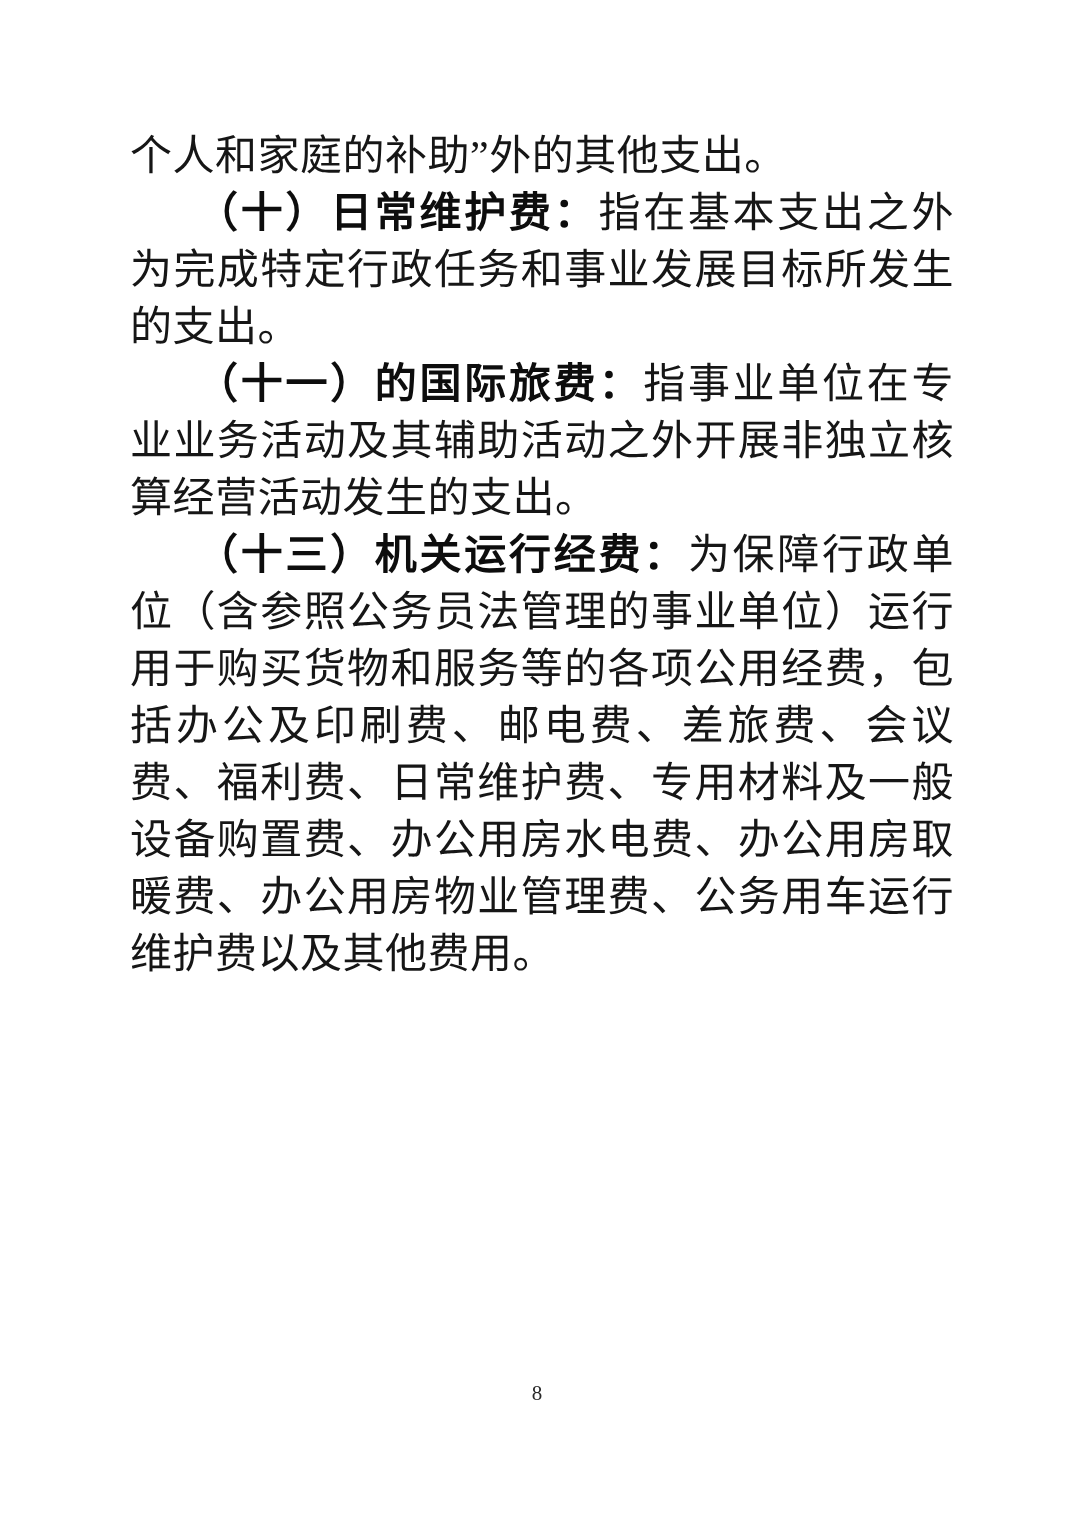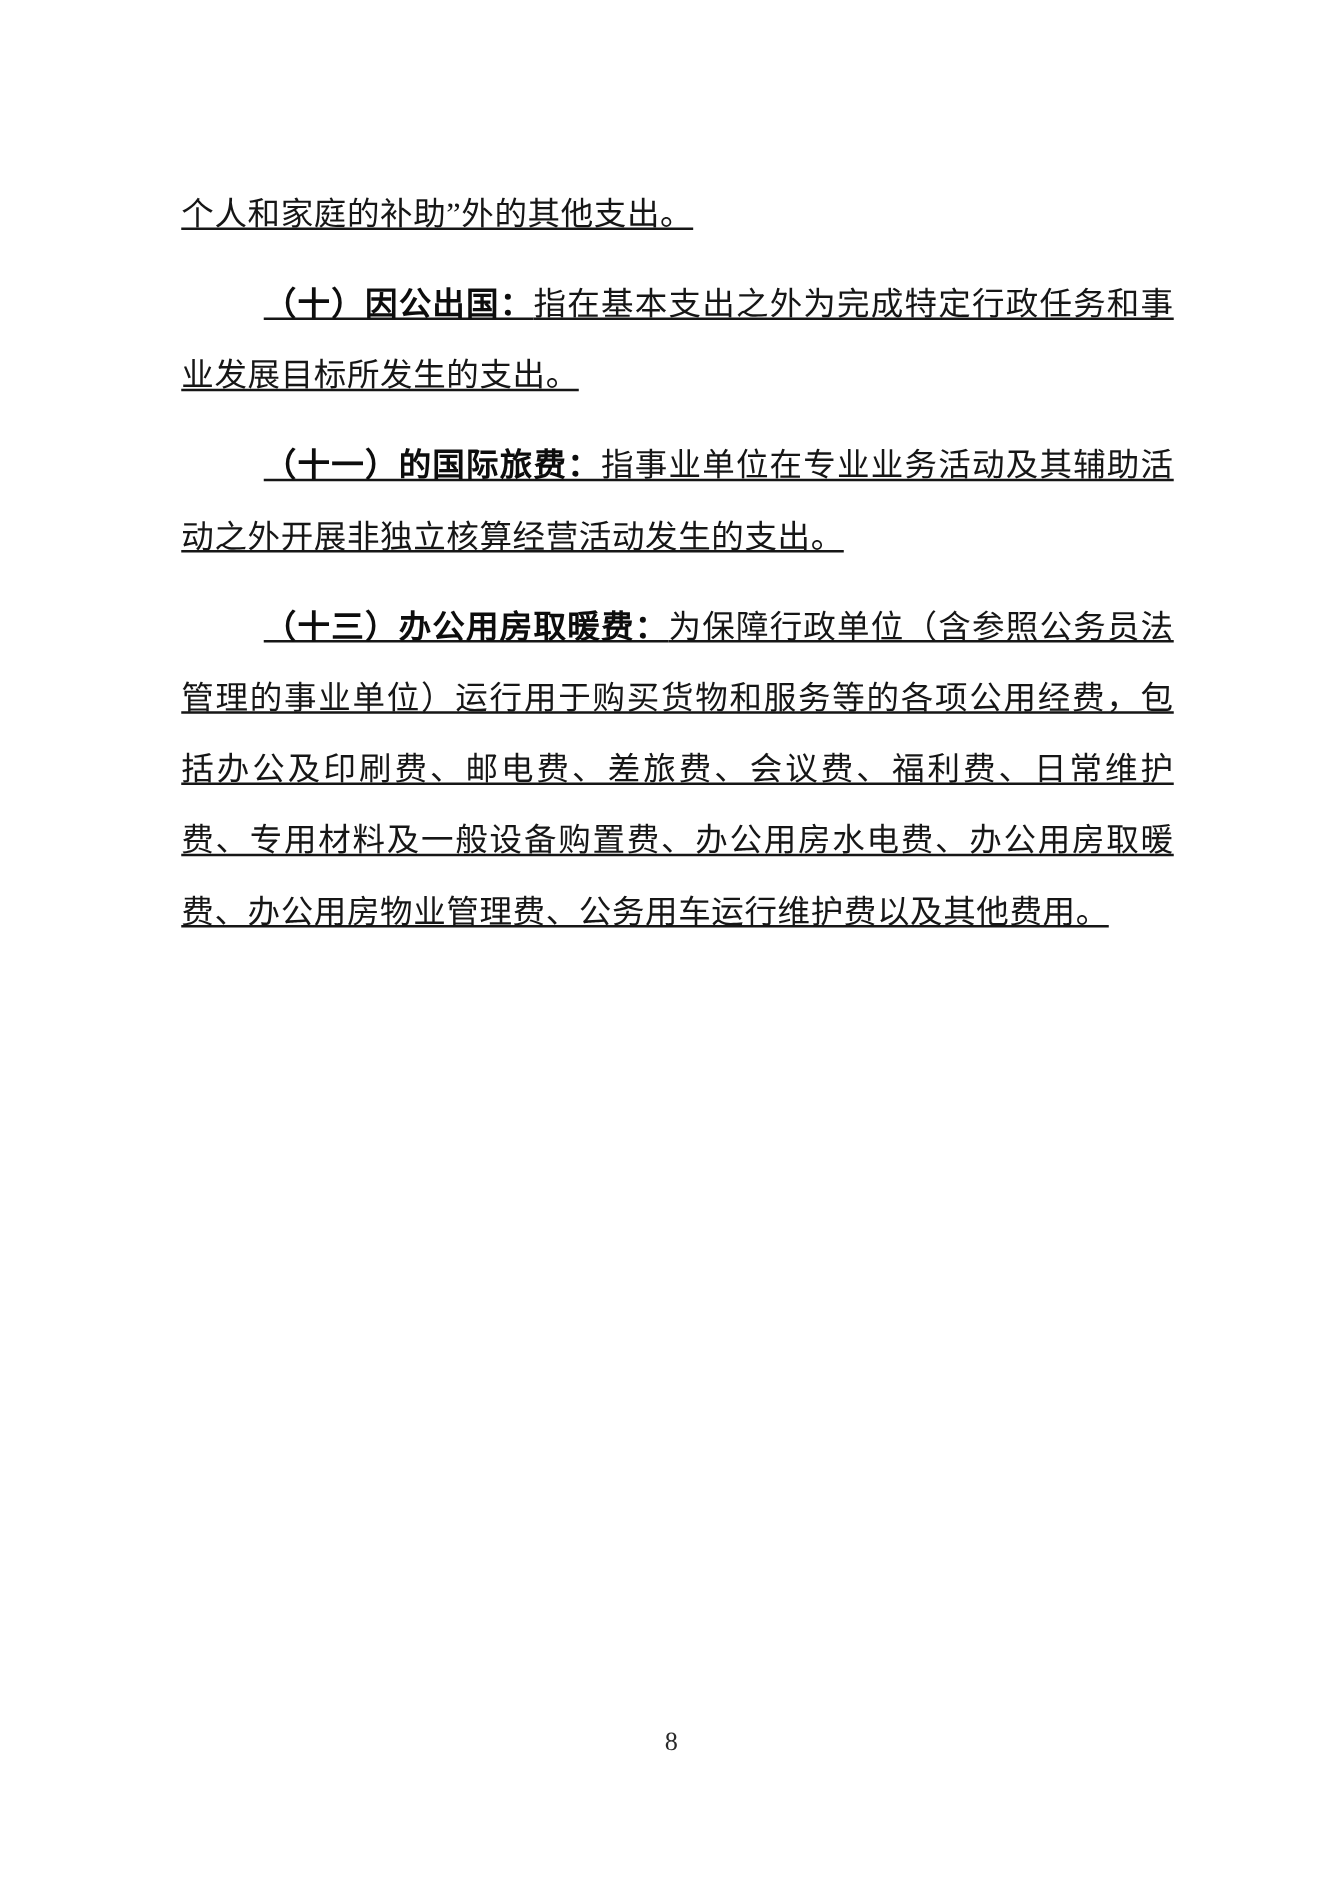--- a/index.html
+++ b/index.html
@@ -15,29 +15,28 @@
     overflow: hidden;
     font-family: "Liberation Serif", serif;
   }
   .content {
     position: absolute;
     left: 130px;
     top: 128px;
     width: 824px;
   }
   .para {
-    margin: 15px;
+    margin: 0;
     padding: 0;
-    font-size: 26px;
+    font-size: 42px;
     line-height: 57px;
     color: #161616;
     text-align: justify;
     text-justify: inter-ideograph;
     letter-spacing: 0.5px;
-    text-decoration: underline;
   }
   .para.indent {
     text-indent: 66px;
   }
   .head {
     font-weight: 700;
     color: #0d0d0d;
   }
   .footer {
     position: absolute;
@@ -52,24 +51,24 @@
   }
 </style>
 </head>
 <body>
 
 <div class="page">
   <div class="content">
 
     <p class="para"><span class="head"></span><span>个人和家庭的补助”外的其他支出。</span></p>
 
-    <p class="para indent"><span class="head">（十）因公出国：</span><span>指在基本支出之外为完成特定行政任务和事业发展目标所发生的支出。</span></p>
+    <p class="para indent"><span class="head">（十）日常维护费：</span><span>指在基本支出之外为完成特定行政任务和事业发展目标所发生的支出。</span></p>
 
     <p class="para indent"><span class="head">（十一）的国际旅费：</span><span>指事业单位在专业业务活动及其辅助活动之外开展非独立核算经营活动发生的支出。</span></p>
 
 
-    <p class="para indent"><span class="head">（十三）办公用房取暖费：</span><span>为保障行政单位（含参照公务员法管理的事业单位）运行用于购买货物和服务等的各项公用经费，包括办公及印刷费、邮电费、差旅费、会议费、福利费、日常维护费、专用材料及一般设备购置费、办公用房水电费、办公用房取暖费、办公用房物业管理费、公务用车运行维护费以及其他费用。</span></p>
+    <p class="para indent"><span class="head">（十三）机关运行经费：</span><span>为保障行政单位（含参照公务员法管理的事业单位）运行用于购买货物和服务等的各项公用经费，包括办公及印刷费、邮电费、差旅费、会议费、福利费、日常维护费、专用材料及一般设备购置费、办公用房水电费、办公用房取暖费、办公用房物业管理费、公务用车运行维护费以及其他费用。</span></p>
 
 
   </div>
 
   <div class="footer">8</div>
 </div>
 
 </body></html>

